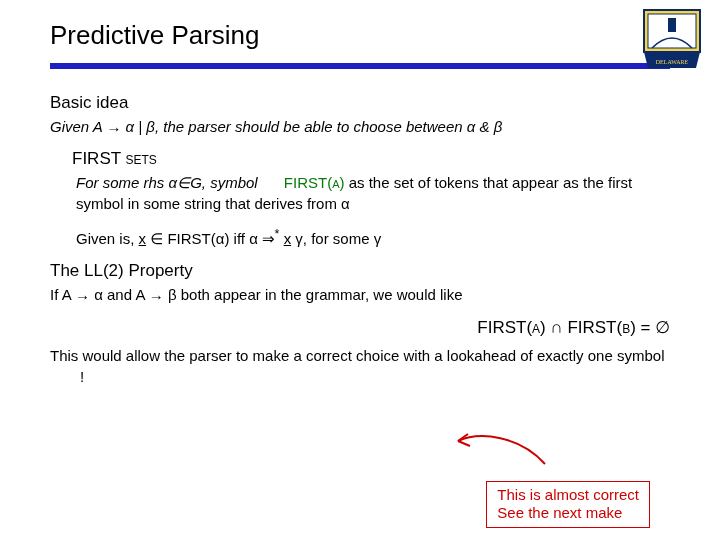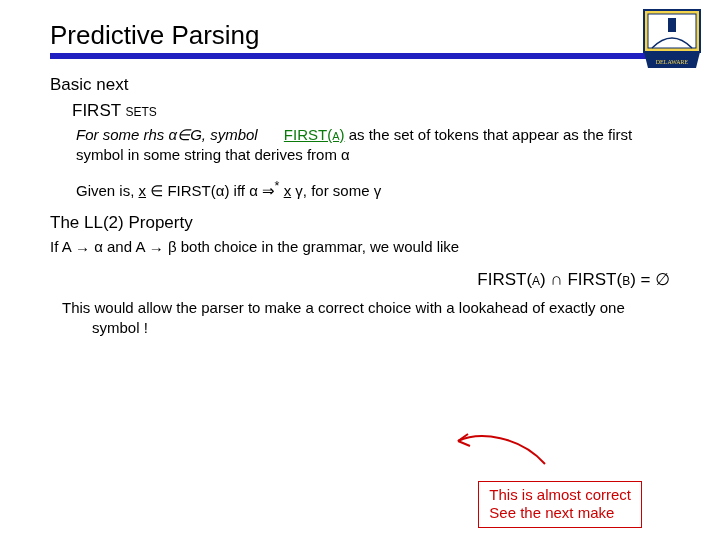--- a/index.html
+++ b/index.html
@@ -14,22 +14,22 @@
     overflow: hidden;
   }
   .slide {
     padding: 20px 50px 20px 50px;
     position: relative;
   }
   .title {
     font-size: 26px;
     font-weight: normal;
     border-bottom: 6px solid #2020c0;
-    padding-bottom: 2px;
-    margin-bottom: 10px;
+    padding-bottom: 12px;
+    margin-bottom: 18px;
     display: inline-block;
     width: 100%;
   }
   .logo {
     position: absolute;
     top: 8px;
     right: 18px;
     width: 60px;
     height: 62px;
   }
@@ -38,30 +38,30 @@
     font-size: 17px;
     margin: 6px 0 4px 0;
   }
   .body-text {
     font-size: 15px;
     margin: 2px 0 12px 0;
     line-height: 1.35;
   }
   .indent1 { margin-left: 26px; }
   .sc { font-variant: small-caps; margin-left: 22px; }
-  .green { color: #0a7a0a; text-decoration: underline; }
+  .green { color: #0a7a0a; }
   .ital { font-style: italic; }
   .center-eq {
     text-align: right;
     font-size: 17px;
     margin: 6px 0 8px 0;
   }
   .callout {
     position: absolute;
-    right: 78px;
+    right: 70px;
     bottom: 12px;
     border: 1.5px solid #cc0000;
     color: #cc0000;
     padding: 4px 10px;
     font-size: 15px;
     line-height: 1.25;
     background: #fff;
   }
   .arrow {
     position: absolute;
@@ -84,36 +84,37 @@
       <rect x="6" y="6" width="48" height="34" fill="#fff" stroke="#0a2a6a" stroke-width="1"></rect>
       <path d="M 10 40 Q 30 20 50 40" fill="none" stroke="#0a2a6a" stroke-width="1.5"></path>
       <rect x="26" y="10" width="8" height="14" fill="#0a2a6a"></rect>
       <path d="M 2 44 L 58 44 L 54 60 L 6 60 Z" fill="#0a2a6a"></path>
       <text x="30" y="56" font-size="6" fill="#f4d44a" text-anchor="middle" font-family="serif">DELAWARE</text>
     </svg>
   </div>
 
   <div class="title">Predictive Parsing</div>
 
-  <div class="sec-head">Basic next</div>
+  <div class="sec-head">Basic idea</div>
+  <div class="body-text ital">Given A → α | β, the parser should be able to choose between α &amp; β</div>
 
   <div class="sec-head">
     <span class="sc">FIRST sets</span>
   </div>
   <div class="body-text indent1">
     <span class="ital">For some rhs α∈G, symbol </span><span class="green sc">FIRST(α)</span><span> as the set of tokens that appear as the first symbol in some string that derives from α</span>
   </div>
   <div class="body-text indent1">
     <span>Given is, </span><span class="u">x</span><span> ∈ FIRST(α) iff  α ⇒</span><sup>*</sup><span> </span><span class="u">x</span><span> γ,  for some γ</span>
   </div>
 
   <div class="sec-head">The LL(2)  Property</div>
-  <div class="body-text">If A → α and A → β both choice in the grammar, we would like</div>
+  <div class="body-text">If A → α and A → β both appear in the grammar, we would like</div>
   <div class="center-eq sc">FIRST(α) ∩ FIRST(β) = ∅</div>
-  <div class="body-text" style="margin-left:12px; padding-left:0; text-indent:0;">
+  <div class="body-text" style="margin-left:0; padding-left:0; text-indent:0;">
     <span style="display:block; padding-left:30px; text-indent:-30px;">This would allow the parser to make a correct choice with a lookahead of exactly one symbol !</span>
   </div>
 
 </div>
 
 <svg class="arrow" viewBox="0 0 120 40">
   <path d="M 95 38 C 70 10, 30 5, 8 15" fill="none" stroke="#cc0000" stroke-width="2"></path>
   <path d="M 8 15 L 18 8 M 8 15 L 20 20" fill="none" stroke="#cc0000" stroke-width="2"></path>
 </svg>
 

